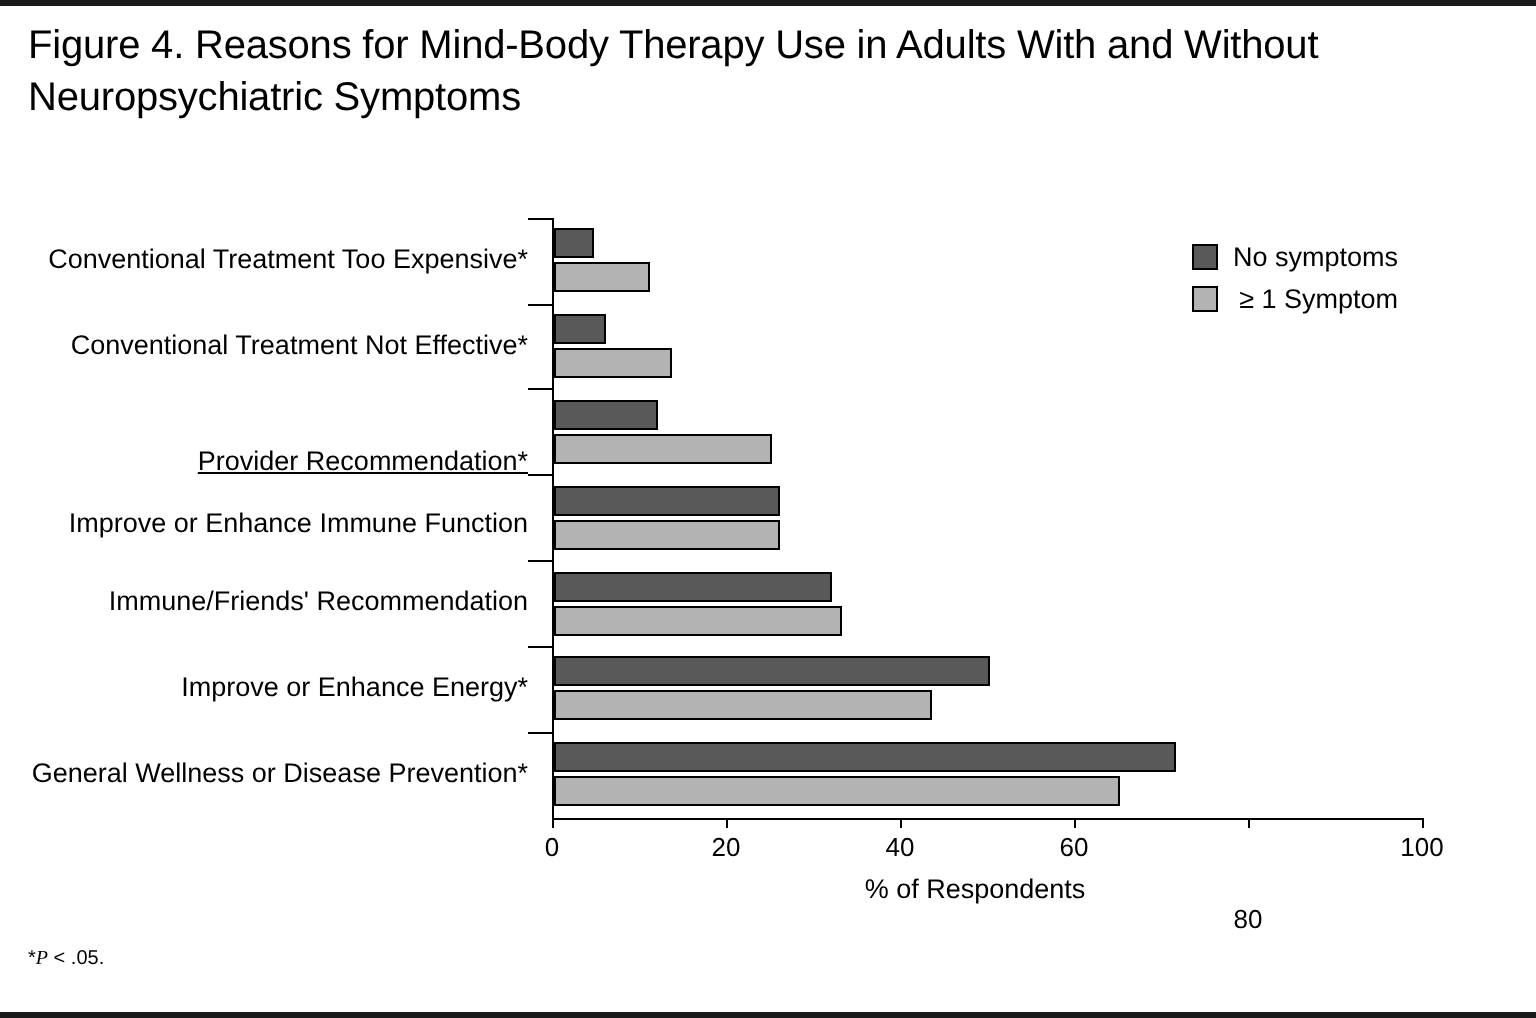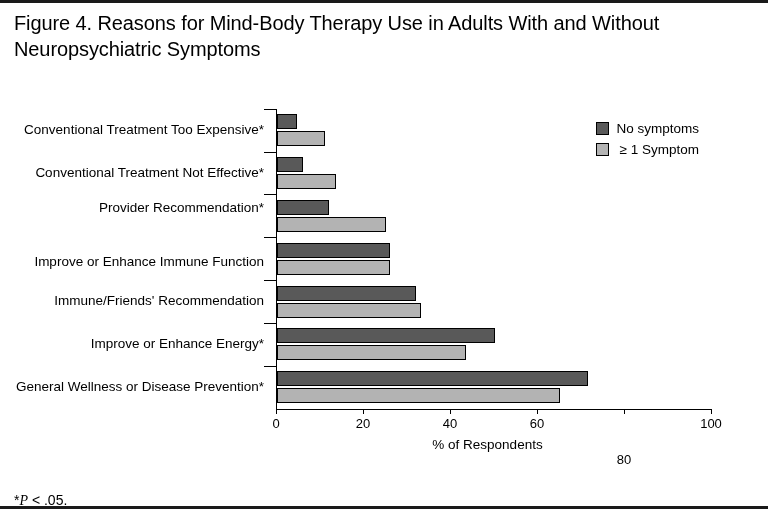--- a/index.html
+++ b/index.html
@@ -135,22 +135,22 @@
     position: absolute;
     top: 328px;
     left: 0;
     width: 435px;
     text-align: center;
     font-size: 13.5px;
   }
   .footnote {
     position: absolute;
     left: 14px;
-    bottom: 0;
-    font-size: 14px;
+    bottom: 24px;
+    font-size: 10px;
   }
   .footnote i { font-family: "Liberation Serif", serif; font-style: italic; }
   .rule-top {
     position: absolute;
     left: 0; right: 0; top: 0;
     height: 3px;
     background: #1a1a1a;
   }
   .rule-bottom {
     position: absolute;
@@ -178,21 +178,21 @@
       <div class="legend-row">
         <span class="legend-swatch" id="sw1" style="background: rgb(179, 179, 179);"></span>
         <span class="legend-label">≥ 1 Symptom</span>
       </div>
     </div>
 
     <div class="chart">
       <div class="cat-labels" id="cat-labels">
           <div class="cat-label" style="top: 12.9286px;">Conventional Treatment Too Expensive*</div>
           <div class="cat-label" style="top: 55.7857px;">Conventional Treatment Not Effective*</div>
-          <div class="cat-label" style="top: 91px;">Provider Recommendation*</div>
+          <div class="cat-label" style="top: 114px; text-decoration: underline;">Provider Recommendation*</div>
           <div class="cat-label" style="top: 145px;">Improve or Enhance Immune Function</div>
           <div class="cat-label" style="top: 184.357px;">Immune/Friends' Recommendation</div>
           <div class="cat-label" style="top: 227.214px;">Improve or Enhance Energy*</div>
           <div class="cat-label" style="top: 270.071px;">General Wellness or Disease Prevention*</div>
         </div>
       <div class="bars-region" id="bars-region">
         <div class="axis-line-y"></div>
         <div class="axis-line-x"></div>
       <div class="tick" style="left: 0px;"></div>
           <div class="tick-label" style="left: 0px;">0</div>

